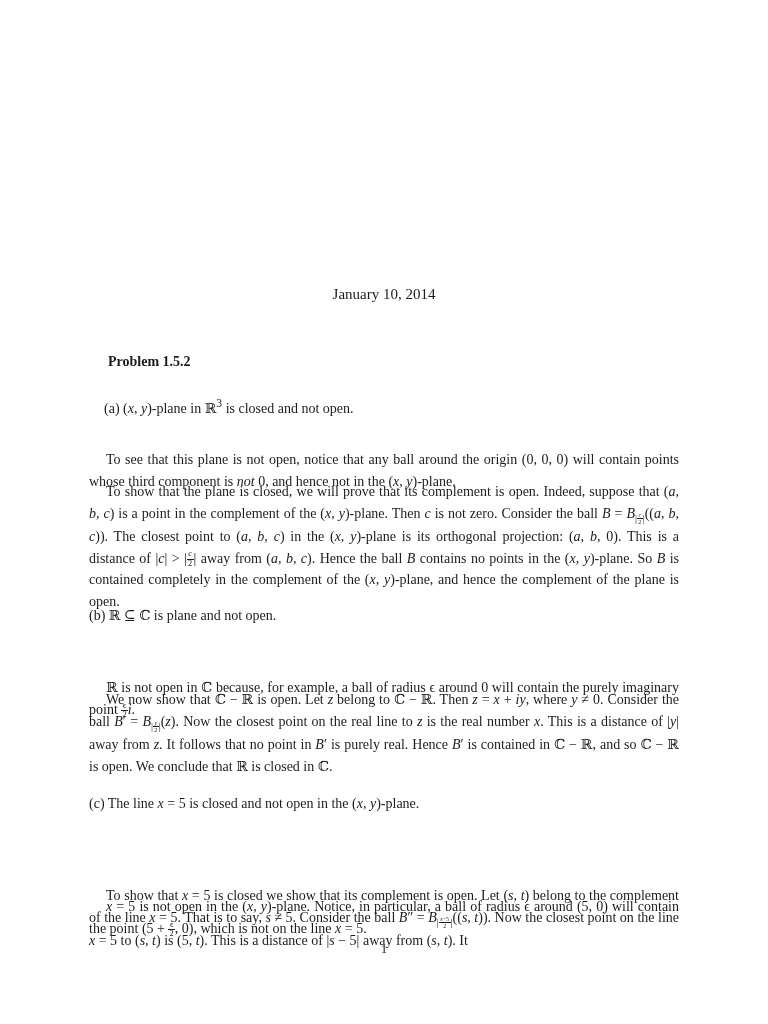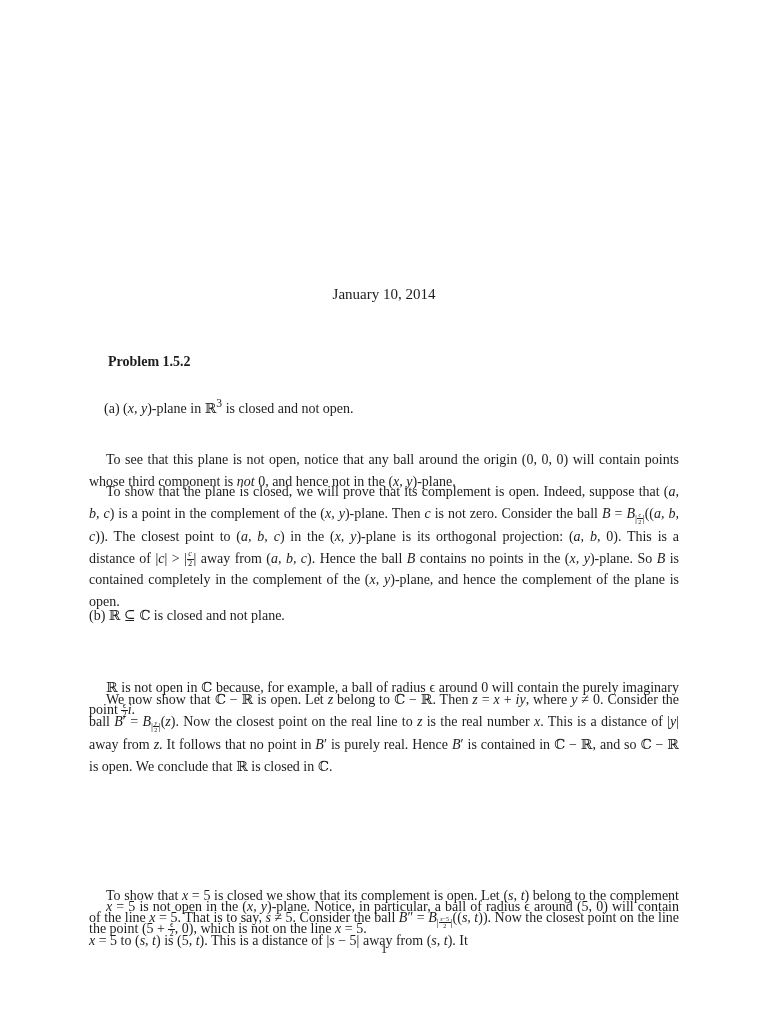--- a/index.html
+++ b/index.html
@@ -85,22 +85,23 @@
 
 
   <div class="doc-date">January 10, 2014</div>
 
   <div class="blk hd t-problem">Problem 1.5.2</div>
 
   <div class="blk hd t-ahead">(a) (<i>x, y</i>)-plane in ℝ<sup>3</sup> is closed and not open.</div>
   <div class="blk ind t-a1">To see that this plane is not open, notice that any ball around the origin (0, 0, 0) will contain points whose third component is <i>not</i> 0, and hence not in the (<i>x, y</i>)-plane.</div>
   <div class="blk ind t-a2">To show that the plane is closed, we will prove that its complement is open. Indeed, suppose that (<i>a, b, c</i>) is a point in the complement of the (<i>x, y</i>)-plane. Then <i>c</i> is not zero. Consider the ball <i>B</i> = <i>B</i><sub class="br">|<span class="fr"><span class="n"><i>c</i></span><span class="d">2</span></span>|</sub>((<i>a, b, c</i>)). The closest point to (<i>a, b, c</i>) in the (<i>x, y</i>)-plane is its orthogonal projection: (<i>a, b</i>, 0). This is a distance of |<i>c</i>| &gt; |<span class="fr"><span class="n"><i>c</i></span><span class="d">2</span></span>| away from (<i>a, b, c</i>). Hence the ball <i>B</i> contains no points in the (<i>x, y</i>)-plane. So <i>B</i> is contained completely in the complement of the (<i>x, y</i>)-plane, and hence the complement of the plane is open.</div>
 
-  <div class="blk hd t-bhead">(b) ℝ ⊆ ℂ is closed and not plane.</div>
+  <div class="blk hd t-bhead">(b) ℝ ⊆ ℂ is plane and not open.</div>
   <div class="blk ind t-b1">ℝ is not open in ℂ because, for example, a ball of radius ϵ around 0 will contain the purely imaginary point <span class="fr"><span class="n">ϵ</span><span class="d">2</span></span><i>i</i>.</div>
   <div class="blk ind t-b2">We now show that ℂ − ℝ is open. Let <i>z</i> belong to ℂ − ℝ. Then <i>z</i> = <i>x</i> + <i>iy</i>, where <i>y</i> ≠ 0. Consider the ball <i>B</i>′ = <i>B</i><sub class="br">|<span class="fr"><span class="n"><i>y</i></span><span class="d">2</span></span>|</sub>(<i>z</i>). Now the closest point on the real line to <i>z</i> is the real number <i>x</i>. This is a distance of |<i>y</i>| away from <i>z</i>. It follows that no point in <i>B</i>′ is purely real. Hence <i>B</i>′ is contained in ℂ − ℝ, and so ℂ − ℝ is open. We conclude that ℝ is closed in ℂ.</div>
 
+  <div class="blk hd t-chead">(c) The line <i>x</i> = 5 is closed and not open in the (<i>x, y</i>)-plane.</div>
   <div class="blk ind t-c1"><i>x</i> = 5 is not open in the (<i>x, y</i>)-plane. Notice, in particular, a ball of radius ϵ around (5, 0) will contain the point (5 + <span class="fr"><span class="n">ϵ</span><span class="d">2</span></span>, 0), which is not on the line <i>x</i> = 5.</div>
   <div class="blk ind t-c2">To show that <i>x</i> = 5 is closed we show that its complement is open. Let (<i>s, t</i>) belong to the complement of the line <i>x</i> = 5. That is to say, <i>s</i> ≠ 5. Consider the ball <i>B</i>″ = <i>B</i><sub class="br">|<span class="fr"><span class="n"><i>s</i>−5</span><span class="d">2</span></span>|</sub>((<i>s, t</i>)). Now the closest point on the line <i>x</i> = 5 to (<i>s, t</i>) is (5, <i>t</i>). This is a distance of |<i>s</i> − 5| away from (<i>s, t</i>). It</div>
 
   <div class="pageno">1</div>
 
 </div>
 
 </body></html>

